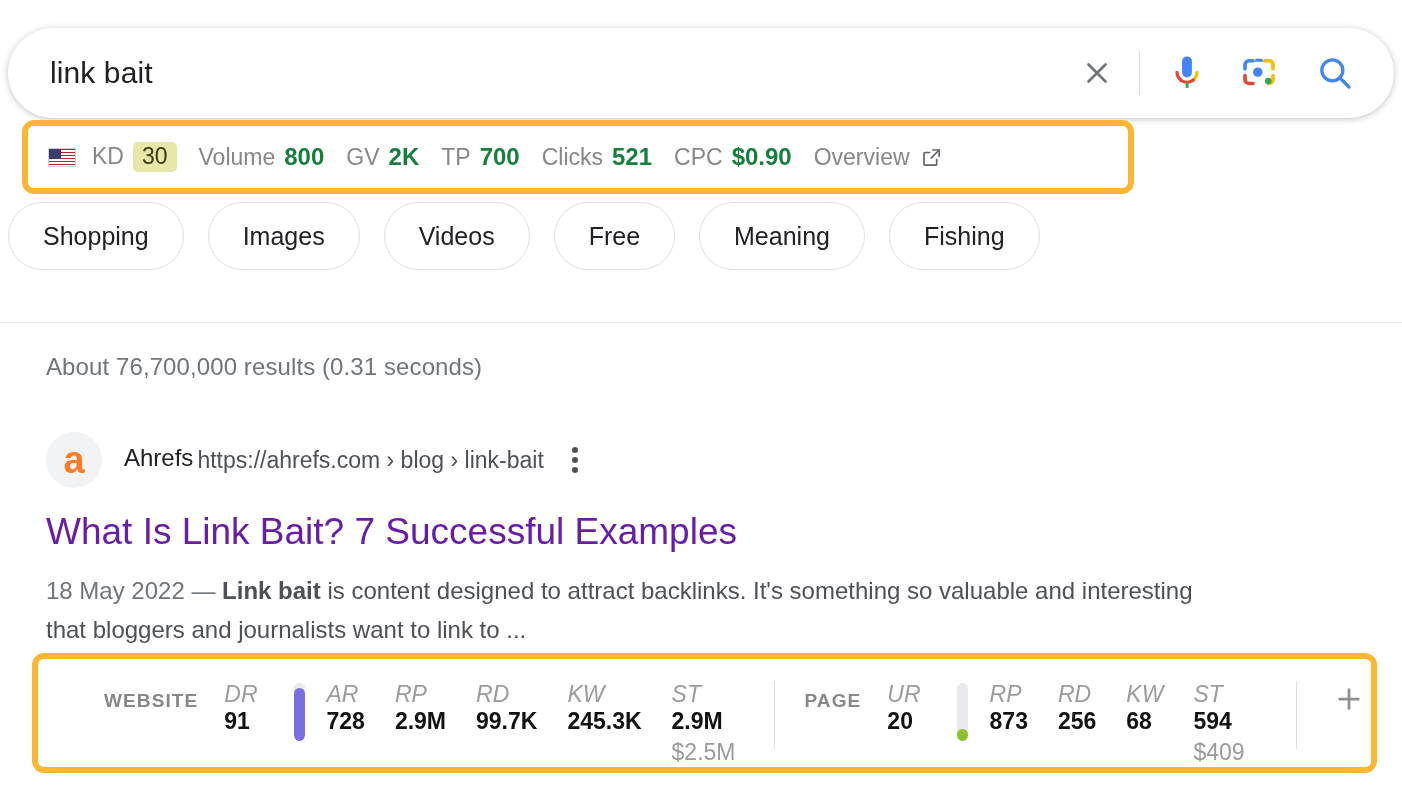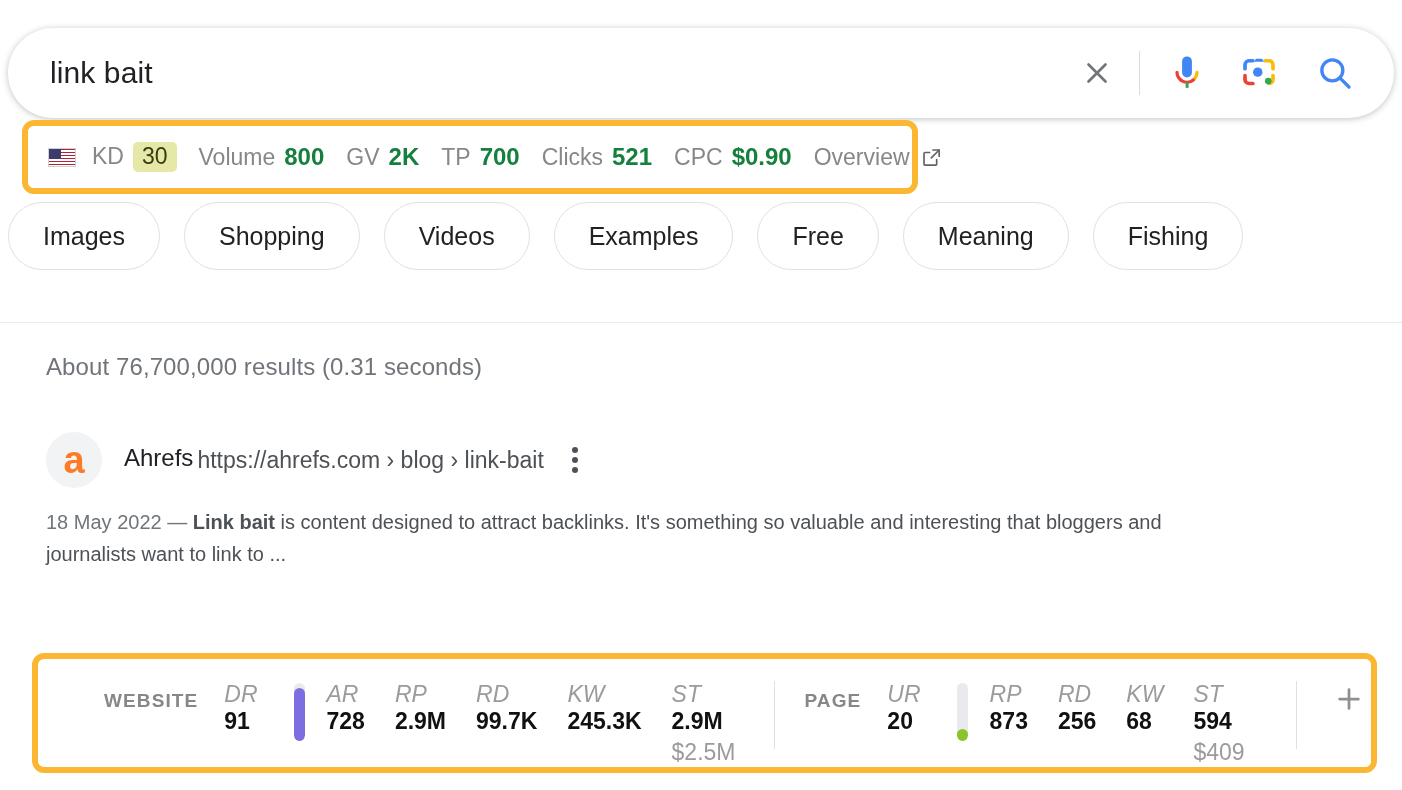--- a/index.html
+++ b/index.html
@@ -58,21 +58,21 @@
   }
   .sb-mic { width: 62px; height: 56px; }
   .sb-lens { width: 62px; height: 56px; margin-left: 10px; }
   .sb-search { width: 62px; height: 56px; margin-left: 14px; }
 
   
   .kw-highlight {
     position: absolute;
     left: 22px;
     top: 120px;
-    width: 896px;
+    width: 1112px;
     height: 74px;
     box-sizing: border-box;
     border: 6px solid #fbb731;
     border-radius: 12px;
     background: #fff;
   }
   .kw-bar {
     position: absolute;
     left: 0; top: 0;
     width: 100%;
@@ -251,21 +251,21 @@
   .result-title {
     margin-top: 22px;
     font-size: 37px;
     color: #681da8;
     line-height: 1.2;
     cursor: pointer;
     font-weight: 400;
   }
   .snippet {
     margin-top: 18px;
-    font-size: 20px;
+    font-size: 24px;
     line-height: 1.62;
     color: #4d5156;
     max-width: 1165px;
   }
   .snippet .date { color: #70757a; }
   .snippet b { color: #4d5156; font-weight: bold; }
 
   
   .serp-highlight {
     position: absolute;
@@ -440,24 +440,23 @@
           <path d="M13.5 4.2H20v6.5" stroke="#5f6368" stroke-width="1.75" fill="none" stroke-linecap="round" stroke-linejoin="round"></path>
           <path d="M20 4.2 11.8 12.4" stroke="#5f6368" stroke-width="1.75" fill="none" stroke-linecap="round"></path>
           <path d="M17.4 14.3V19a1 1 0 0 1-1 1H5.2a1 1 0 0 1-1-1V7.8a1 1 0 0 1 1-1H10" stroke="#5f6368" stroke-width="1.75" fill="none" stroke-linecap="round" stroke-linejoin="round"></path>
         </svg>
       </span>
     </div>
   </div>
 </div>
 
 <div class="chips">
+  <div class="chip">Shopping</div>
   <div class="chip">Images</div>
-  <div class="chip">Shopping</div>
   <div class="chip">Videos</div>
-  <div class="chip">Examples</div>
   <div class="chip">Free</div>
   <div class="chip">Meaning</div>
   <div class="chip">Fishing</div>
 
 </div>
 
 <div class="hr"></div>
 
 <div class="result-stats">About 76,700,000 results (0.31 seconds)</div>
 
@@ -469,20 +468,21 @@
       <div class="url-row">
         <div class="site-url">https://ahrefs.com › blog › link-bait</div>
         <div class="kebab">
           <span></span>
             <span></span>
             <span></span>
         </div>
       </div>
     </div>
   </div>
+  <div class="result-title" style="color: rgb(104, 29, 168);">What Is Link Bait? 7 Successful Examples</div>
   <div class="snippet">
     <span class="date">18 May 2022 — </span><b>Link bait</b><span> is content designed to attract backlinks. It's something so valuable and interesting that bloggers and journalists want to link to ...</span>
   </div>
 </div>
 
 <div class="serp-highlight" style="border-color: rgb(251, 183, 49);">
   <div class="serp-bar">
 
     <div class="group-label">WEBSITE</div>
 

